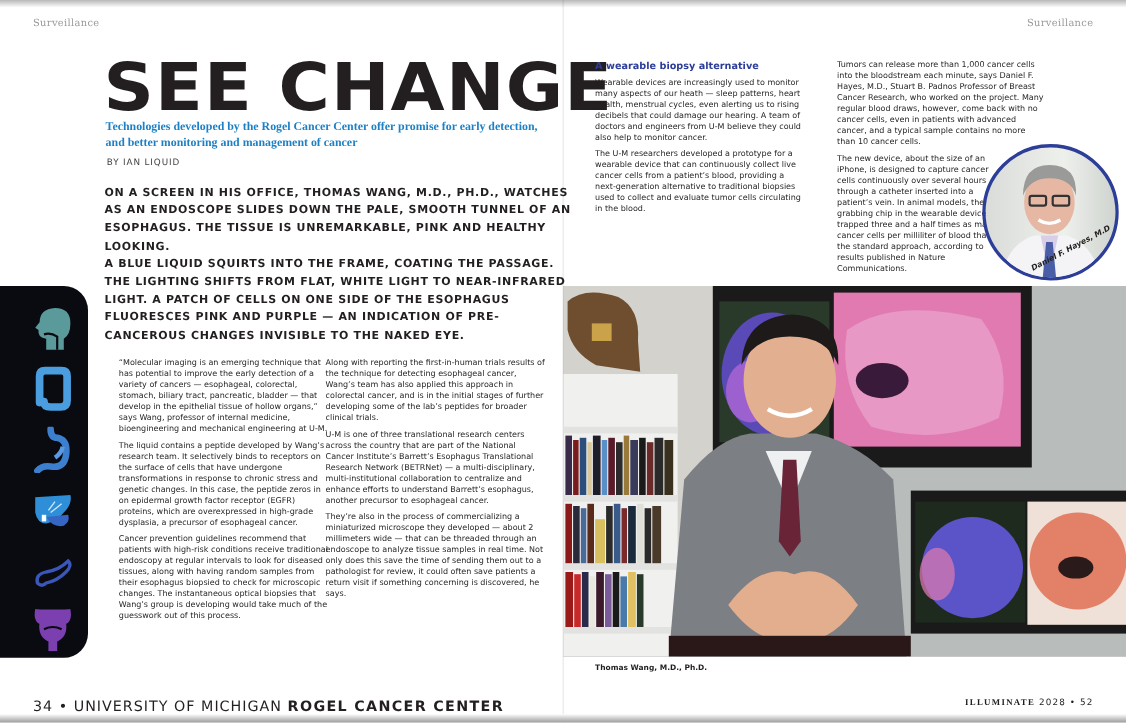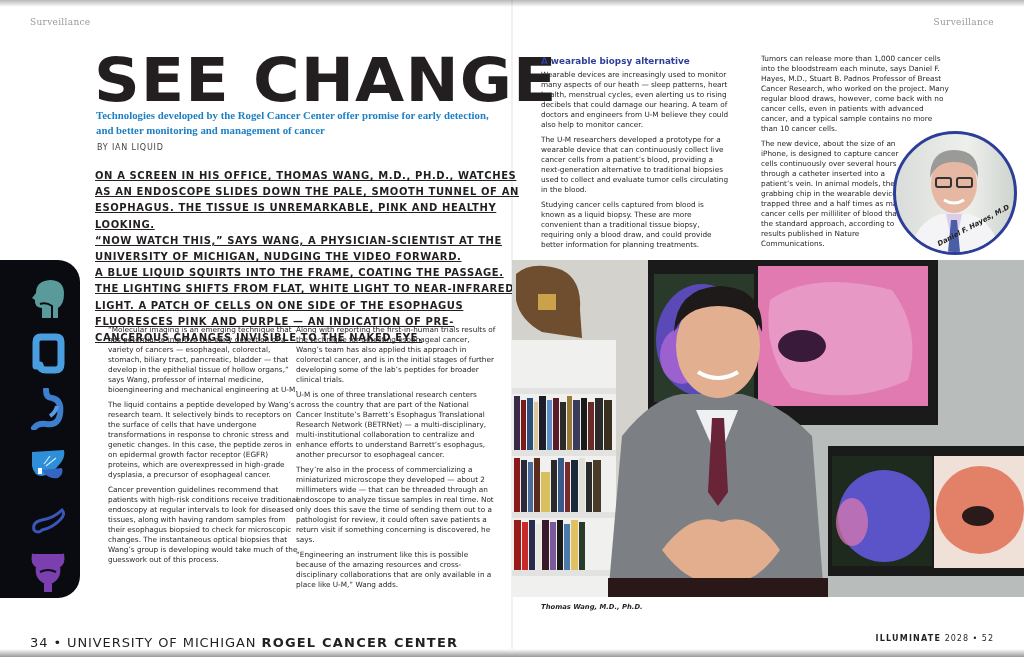--- a/index.html
+++ b/index.html
@@ -25,21 +25,21 @@
     font-weight:bold; font-size:60px; line-height:60px; letter-spacing:1px; color:#231f20;
     transform:scaleX(1.06); transform-origin:left; }
   .dek { position:absolute; left:96px; top:108px; width:410px; font-family:Liberation Serif, serif;
     font-weight:bold; font-size:10.8px; line-height:15px; color:#1d7fc4; }
   .byline { position:absolute; left:97px; top:143px; font-size:8px; letter-spacing:0.8px;
     color:#444; font-weight:normal; }
 
   .lede { position:absolute; left:95px; top:168px; width:430px; font-family:"DejaVu Sans", sans-serif;
     font-weight:bold; font-size:10px; line-height:16.2px; letter-spacing:0.6px; color:#231f20;
     text-transform:uppercase; }
-  .lede p { margin:0;text-decoration:underline; }
+  .lede p { margin:0; }
 
   .col { position:absolute; font-family:"DejaVu Sans", sans-serif; font-size:7.3px;
     line-height:10px; color:#231f20; }
   .col p { margin:0 0 5px 0; }
   .col1 { left:96px; top:325px; width:192px;margin-left:12px; }
   .col2 { left:296px; top:325px; width:200px; }
   .col3 { left:541px; top:70px; width:188px; }
   .col4 { left:741px; top:54px; width:154px;margin-left:20px; }
   .col4 .wide { width:190px; }
 
@@ -51,43 +51,42 @@
   .organ { position:absolute; left:28px; width:40px; height:42px; }
 
   .portrait { position:absolute; left:893px; top:131px; width:118px; height:118px;
     border-radius:50%; border:3px solid #2d3e99; overflow:hidden;
     background:linear-gradient(90deg,#d9dcd8 0%, #eef0ec 60%, #cfd4cf 100%); }
   .portrait-caption { position:absolute; left:940px; top:240px; font-size:7px; font-style:italic;
     font-weight:bold; color:#231f20; transform:rotate(-28deg); transform-origin:left bottom; white-space:nowrap; }
 
   .photo { position:absolute; left:512px; top:260px; width:512px; height:337px; overflow:hidden;
     background:#b9bdbb; }
-  .photo-caption { position:absolute; left:541px; top:603px; font-size:6.8px; font-style:italic;
+  .photo-caption { position:absolute; left:541px; top:603px; font-size:6.8px; 
     font-weight:bold; color:#231f20; }
 
   .footer-left { position:absolute; left:30px; top:635px; font-size:13px; letter-spacing:0.9px; color:#231f20; }
   .footer-left .brand { font-weight:bold; letter-spacing:1.2px; }
   .footer-right { position:absolute; right:30px; top:634px; font-size:8px; letter-spacing:1px; color:#231f20; }
-  .footer-right .pub { font-weight:bold; letter-spacing:1.2px; }
+  .footer-right .pub { font-weight:bold; letter-spacing:1.2px;font-family:Liberation Serif, serif; }
 </style>
 </head>
 <body>
 
 <div class="shadow-top"></div>
 <div class="spine"></div>
 
 <div class="section-label section-left">Surveillance</div>
 
 <div class="headline">SEE CHANGE</div>
 <div class="dek">Technologies developed by the Rogel Cancer Center offer promise for early detection, and better monitoring and management of cancer</div>
 <div class="byline">BY IAN LIQUID</div>
 
 <div class="lede">
   <p>ON A SCREEN IN HIS OFFICE, THOMAS WANG, M.D., PH.D., WATCHES AS AN ENDOSCOPE SLIDES DOWN THE PALE, SMOOTH TUNNEL OF AN ESOPHAGUS. THE TISSUE IS UNREMARKABLE, PINK AND HEALTHY LOOKING.</p>
-  <p>“NOW WATCH THIS,” SAYS WANG, A PHYSICIAN-SCIENTIST AT THE UNIVERSITY OF MICHIGAN, NUDGING THE VIDEO FORWARD.</p>
   <p>A BLUE LIQUID SQUIRTS INTO THE FRAME, COATING THE PASSAGE. THE LIGHTING SHIFTS FROM FLAT, WHITE LIGHT TO NEAR-INFRARED LIGHT. A PATCH OF CELLS ON ONE SIDE OF THE ESOPHAGUS FLUORESCES PINK AND PURPLE — AN INDICATION OF PRE-CANCEROUS CHANGES INVISIBLE TO THE NAKED EYE.</p>
 </div>
 
 <div class="icon-bar">
 
   <svg class="organ" style="top:18px" viewBox="0 0 40 42">
     <path d="M14 40 L14 30 Q6 29 7 22 L4 20 L8 15 Q8 3 22 2 Q36 2 36 16 Q36 26 30 30 L30 40 Z" fill="#5a9a9a"></path>
     <path d="M12 26 Q18 24 24 28 L24 40" stroke="#0a0b10" stroke-width="2" fill="none"></path>
   </svg>
 
@@ -120,38 +119,36 @@
 <div class="col col1">
   <p>“Molecular imaging is an emerging technique that has potential to improve the early detection of a variety of cancers — esophageal, colorectal, stomach, biliary tract, pancreatic, bladder — that develop in the epithelial tissue of hollow organs,” says Wang, professor of internal medicine, bioengineering and mechanical engineering at U-M.</p>
   <p>The liquid contains a peptide developed by Wang’s research team. It selectively binds to receptors on the surface of cells that have undergone transformations in response to chronic stress and genetic changes. In this case, the peptide zeros in on epidermal growth factor receptor (EGFR) proteins, which are overexpressed in high-grade dysplasia, a precursor of esophageal cancer.</p>
   <p>Cancer prevention guidelines recommend that patients with high-risk conditions receive traditional endoscopy at regular intervals to look for diseased tissues, along with having random samples from their esophagus biopsied to check for microscopic changes. The instantaneous optical biopsies that Wang’s group is developing would take much of the guesswork out of this process.</p>
 </div>
 
 <div class="col col2">
   <p>Along with reporting the first-in-human trials results of the technique for detecting esophageal cancer, Wang’s team has also applied this approach in colorectal cancer, and is in the initial stages of further developing some of the lab’s peptides for broader clinical trials.</p>
   <p>U-M is one of three translational research centers across the country that are part of the National Cancer Institute’s Barrett’s Esophagus Translational Research Network (BETRNet) — a multi-disciplinary, multi-institutional collaboration to centralize and enhance efforts to understand Barrett’s esophagus, another precursor to esophageal cancer.</p>
   <p>They’re also in the process of commercializing a miniaturized microscope they developed — about 2 millimeters wide — that can be threaded through an endoscope to analyze tissue samples in real time. Not only does this save the time of sending them out to a pathologist for review, it could often save patients a return visit if something concerning is discovered, he says.</p>
-  <p>“Engineering an instrument like this is possible because of the amazing resources and cross-disciplinary collaborations that are only available in a place like U-M,” Wang adds.</p>
 </div>
 
 <div class="footer-left">
   <span>34</span>
   <span>•</span>
   <span>UNIVERSITY OF MICHIGAN</span>
   <span class="brand">ROGEL CANCER CENTER</span>
 </div>
 
 <div class="section-label section-right">Surveillance</div>
 
 <div class="sidebar-head">A wearable biopsy alternative</div>
 
 <div class="col col3">
   <p>Wearable devices are increasingly used to monitor many aspects of our heath — sleep patterns, heart health, menstrual cycles, even alerting us to rising decibels that could damage our hearing. A team of doctors and engineers from U-M believe they could also help to monitor cancer.</p>
   <p>The U-M researchers developed a prototype for a wearable device that can continuously collect live cancer cells from a patient’s blood, providing a next-generation alternative to traditional biopsies used to collect and evaluate tumor cells circulating in the blood.</p>
-  <p>Studying cancer cells captured from blood is known as a liquid biopsy. These are more convenient than a traditional tissue biopsy, requiring only a blood draw, and could provide better information for planning treatments.</p>
 </div>
 
 <div class="col col4">
   <p class="wide">Tumors can release more than 1,000 cancer cells into the bloodstream each minute, says Daniel F. Hayes, M.D., Stuart B. Padnos Professor of Breast Cancer Research, who worked on the project. Many regular blood draws, however, come back with no cancer cells, even in patients with advanced cancer, and a typical sample contains no more than 10 cancer cells.</p>
   <p>The new device, about the size of an iPhone, is designed to capture cancer cells continuously over several hours through a catheter inserted into a patient’s vein. In animal models, the cell-grabbing chip in the wearable device trapped three and a half times as many cancer cells per milliliter of blood than the standard approach, according to results published in Nature Communications.</p>
 </div>
 
 <div class="portrait">
   <svg width="118" height="118" viewBox="0 0 118 118">
     <path d="M14 118 Q20 88 44 80 L74 80 Q98 88 104 118 Z" fill="#f4f4f6"></path>

